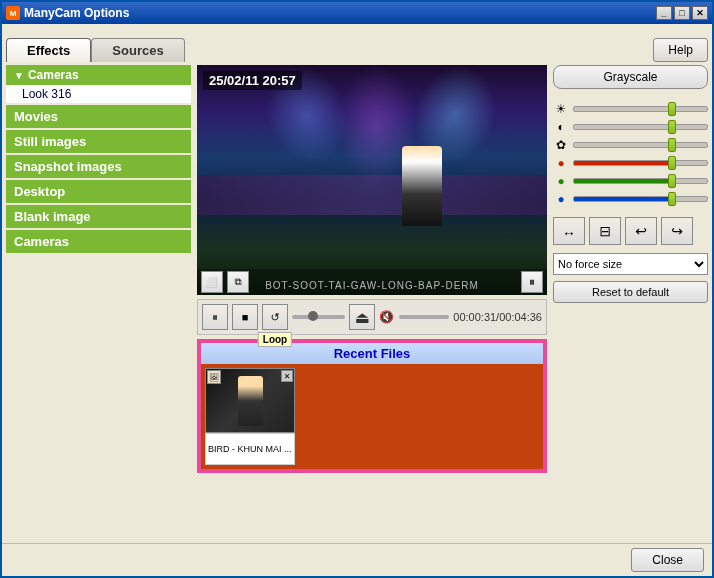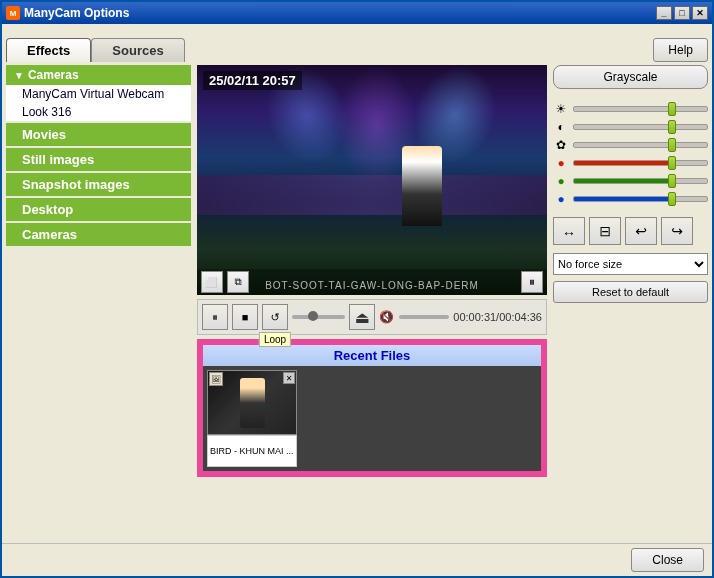--- a/index.html
+++ b/index.html
@@ -19,21 +19,21 @@
     .tab { padding: 4px 20px; background: linear-gradient(to bottom, #e8e6dd, #d4d0c8); border: 1px solid #888; border-bottom: none; cursor: pointer; font-size: 13px; font-weight: bold; color: #333; border-radius: 4px 4px 0 0; }
     .tab.active { background: linear-gradient(to bottom, #ffffff, #f0ede4); color: #000; border-color: #666; z-index: 1; }
     .help-btn { margin-left: auto; padding: 4px 14px; background: linear-gradient(to bottom, #f5f5f5, #dddbd2); border: 1px solid #888; cursor: pointer; font-size: 12px; border-radius: 3px; }
 
     .main-area { display: flex; gap: 6px; flex: 1; }
 
     .sidebar { width: 185px; flex-shrink: 0; background: #ece9d8; }
     .sidebar-group { background: #7bb833; color: white; padding: 3px 8px; font-weight: bold; font-size: 12px; display: flex; align-items: center; gap: 4px; cursor: pointer; }
     .sidebar-group .arrow { font-size: 10px; }
     .sidebar-item { padding: 2px 16px; font-size: 12px; color: #000033; cursor: pointer; background: #fff; }
-    .sidebar-category { background: #7bb833; color: white; padding: 4px 16px; font-weight: bold; font-size: 13px; cursor: pointer; margin-top: 2px; }
+    .sidebar-category { background: #7bb833; color: white; padding: 4px 8px; font-weight: bold; font-size: 13px; cursor: pointer; margin-top: 2px; }
 
     .center-area { flex: 1; display: flex; flex-direction: column; gap: 4px; }
 
     .video-container { position: relative; background: #000; height: 230px; }
     .video-overlay-text { position: absolute; top: 6px; left: 6px; color: white; font-size: 13px; font-weight: bold; background: rgba(0,0,0,0.5); padding: 2px 6px; }
     .video-display { width: 100%; height: 100%; display: flex; align-items: center; justify-content: center; overflow: hidden; position: relative; }
     .video-scene { width: 100%; height: 100%; background: linear-gradient(180deg, #1a0a2e 0%, #2d1b69 20%, #1a3a6e 40%, #0d2040 60%, #1a3020 80%, #0a1a0a 100%); position: relative; }
     .stage-lights { position: absolute; top: 0; left: 0; right: 0; height: 60%; }
     .light1 { position: absolute; top: 0; left: 20%; width: 80px; height: 100px; background: radial-gradient(ellipse, rgba(100,150,255,0.4) 0%, transparent 70%); transform: rotate(-20deg); }
     .light2 { position: absolute; top: 0; left: 40%; width: 80px; height: 120px; background: radial-gradient(ellipse, rgba(200,100,255,0.3) 0%, transparent 70%); }
@@ -47,23 +47,23 @@
 
     .transport-bar { display: flex; align-items: center; gap: 4px; padding: 4px; background: #e8e5dc; border: 1px solid #bbb; }
     .t-btn { width: 26px; height: 26px; background: linear-gradient(to bottom, #f0ede4, #ddd); border: 1px solid #888; cursor: pointer; display: flex; align-items: center; justify-content: center; font-size: 11px; }
     .t-slider { flex: 1; height: 4px; background: #aaa; border-radius: 2px; position: relative; }
     .t-slider-thumb { position: absolute; top: -4px; left: 30%; width: 10px; height: 10px; background: #666; border-radius: 50%; }
     .t-time { font-size: 11px; color: #333; white-space: nowrap; }
     .t-eject { color: #333; font-size: 16px; }
     .t-vol { width: 16px; height: 16px; display: flex; align-items: center; justify-content: center; color: #555; font-size: 12px; }
     .t-vol-slider { width: 50px; height: 4px; background: #aaa; border-radius: 2px; }
     .loop-tooltip { position: relative; }
-    .loop-label { position: absolute; bottom: -18px; left: 50%; transform: translateX(-50%); background: #ffffc0; border: 1px solid #aaa; font-size: 10px; padding: 1px 4px; white-space: nowrap; pointer-events: none; z-index: 10; }
-
-    .recent-section { background: #404040; border: 6px solid #ec4899; }
+    .loop-label { position: absolute; bottom: -18px; left: 50%; transform: translateX(-50%); background: #ffffc0; border: 1px solid #aaa; font-size: 10px; padding: 1px 4px; white-space: nowrap; pointer-events: none; z-index: 10; font-weight: bold; }
+
+    .recent-section { background: #c2410c; border: 4px solid #ec4899; }
     .recent-header { background: linear-gradient(to bottom, #c8dcff, #b0c8f0); text-align: center; color: #0000cc; font-size: 13px; font-weight: bold; padding: 3px; }
     .recent-files { display: flex; gap: 4px; padding: 4px; min-height: 70px; }
     .file-thumb { position: relative; width: 90px; }
     .file-thumb-img { width: 90px; height: 65px; background: linear-gradient(135deg, #111 0%, #333 50%, #222 100%); display: flex; align-items: center; justify-content: center; border: 1px solid #888; position: relative; overflow: hidden; }
     .file-thumb-figure { width: 25px; height: 50px; background: linear-gradient(180deg, #ffddaa 20%, #333 50%, #222 100%); border-radius: 3px; }
     .file-thumb-label { font-size: 9px; background: #fff; border: 1px solid #ccc; padding: 10px 2px; white-space: nowrap; overflow: hidden; text-overflow: ellipsis; max-width: 90px; }
     .file-thumb-x { position: absolute; top: 1px; right: 1px; width: 12px; height: 12px; background: #ccc; border: 1px solid #888; font-size: 8px; cursor: pointer; display: flex; align-items: center; justify-content: center; }
     .file-thumb-corner { position: absolute; top: 1px; left: 1px; width: 14px; height: 14px; background: #e8e0c8; border: 1px solid #888; font-size: 8px; display: flex; align-items: center; justify-content: center; }
 
     .right-panel { width: 155px; flex-shrink: 0; display: flex; flex-direction: column; gap: 4px; }
@@ -109,26 +109,26 @@
       <button class="help-btn">Help</button>
     </div>
 
     <div class="main-area">
 
       <div class="sidebar">
         <div class="sidebar-group">
           <span class="arrow">▼</span>
           <span>Cameras</span>
         </div>
-        <div class="sidebar-item">ManyCam Virtual Webcam</div>
         <div class="sidebar-item">Look 316</div>
         <div class="sidebar-category">Movies</div>
         <div class="sidebar-category">Still images</div>
         <div class="sidebar-category">Snapshot images</div>
         <div class="sidebar-category">Desktop</div>
+        <div class="sidebar-category">Blank image</div>
         <div class="sidebar-category">Cameras</div>
       </div>
 
       <div class="center-area">
 
         <div class="video-container">
           <div class="video-display">
             <div class="video-scene">
               <div class="stage-lights">
                 <div class="light1"></div>

